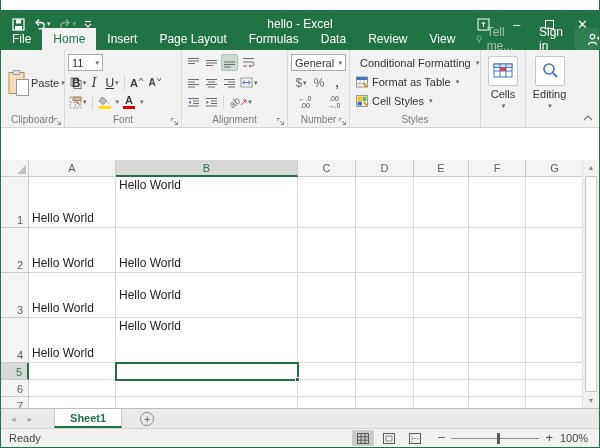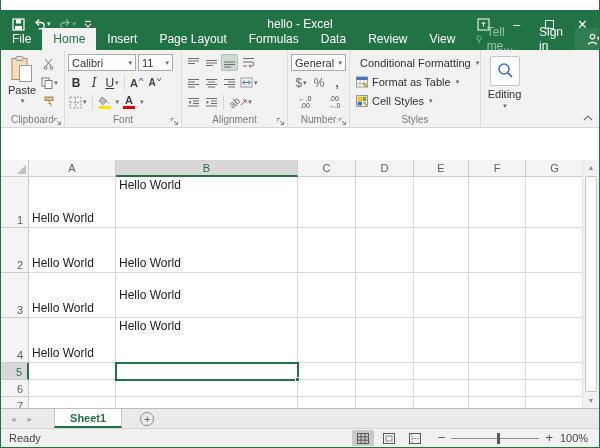--- a/index.html
+++ b/index.html
@@ -39,21 +39,21 @@
   .launcher{position:absolute;right:2px;bottom:2px;width:9px;height:9px}
   .rrow{display:flex;align-items:center;height:20px;gap:2px}
   .sb{display:flex;align-items:center;justify-content:center;min-width:16px;height:17px;padding:0 1px;border-radius:2px}
   .sb.toggled{background:#ccdcd2;border:1px solid #a9c5b4}
   .car{font-size:7px;color:#666;margin-left:1px}
   .combo{background:#fff;border:1px solid #ababab;height:17px;display:flex;align-items:center;font-size:11px;padding:0 3px;color:#333;justify-content:space-between}
   .vsep{width:1px;height:15px;background:#d6d6d6;margin:0 2px}
   .bigbtn{display:flex;flex-direction:column;align-items:center;justify-content:flex-start;padding:3px 5px 0 5px;gap:2px}
   .bigbtn .blabel{font-size:11px;color:#333}
   .paste-wrap{display:flex}
-  .paste-btn{display:flex;flex-direction:column;align-items:center;padding:3px 4px 0 4px;gap:1px}
+  .paste-btn{display:flex;align-items:center;padding:3px 4px 0 4px;gap:1px}
   .clip-col{display:flex;flex-direction:column;justify-content:flex-start;gap:2px;padding-top:2px}
   .iconbtn-lab{border:1px solid #c6c6c6;background:#fff;width:30px;height:30px;display:flex;align-items:center;justify-content:center;border-radius:2px}
   .stylerow{display:flex;align-items:center;gap:4px;height:19px;padding:0 3px;font-size:11px;color:#333;white-space:nowrap}
   .glyph{color:var(--icon-gray);font-size:11px}
   .letterA{font-weight:bold;color:#3f3f3f;font-size:11px;line-height:10px}
   .colorbar{width:12px;height:3px;margin-top:1px}
   .tinytxt{font-size:7px;color:#4a4a4a;line-height:7px;text-align:center}
   .collapse-chevron{position:absolute;right:6px;bottom:4px}
 
   
@@ -225,24 +225,20 @@
       <span class="launcher">
         <svg width="9" height="9" viewBox="0 0 9 9">
             <path d="M1.5 1.5 H4 M1.5 1.5 V4" fill="none" stroke="#8a8a8a"></path>
             <path d="M4 4 L7.5 7.5 M7.5 4.5 V7.5 H4.5" fill="none" stroke="#8a8a8a"></path>
           </svg>
       </span>
     </div>
 
     <div class="rgroup" style="width:117px">
       <div class="rrow">
-        <span class="combo" style="width:68px">
-            <span>Calibri</span>
-            <span class="car">▾</span>
-          </span>
         <span class="combo" style="width:35px">
             <span>11</span>
             <span class="car">▾</span>
           </span>
       </div>
       <div class="rrow">
         <span class="sb">
             <b style="font-size:12px">B</b>
           </span>
         <span class="sb">
@@ -441,20 +437,35 @@
             <rect x="6.5" y="1.5" width="4" height="4.5" fill="#70ad47"></rect>
             <rect x="1.5" y="6.5" width="4.5" height="4" fill="#4472c4"></rect>
             <path d="M7.5 7 l3.5 3.5" stroke="#c9a227" stroke-width="2"></path>
           </svg>
         <span>Cell Styles</span>
         <span class="car">▾</span>
       </div>
       <div class="rg-label"><span>Styles</span></div>
     </div>
 
+    <div class="rgroup" style="width:45px">
+      <div class="bigbtn">
+        <span class="iconbtn-lab">
+          <svg width="20" height="17" viewBox="0 0 20 17">
+              <rect x="1" y="1" width="18" height="13" fill="#fff" stroke="#4472c4"></rect>
+              <rect x="1" y="1" width="18" height="3.5" fill="#dce6f1" stroke="#4472c4"></rect>
+              <path d="M7 1 V14 M13 1 V14 M1 8 H19" stroke="#4472c4"></path>
+              <rect x="7" y="4.5" width="6" height="3.5" fill="#c0504d"></rect>
+            </svg>
+        </span>
+        <span class="blabel">Cells</span>
+        <span class="car">▾</span>
+      </div>
+      <div class="rg-label"></div>
+    </div>
 
     <div class="rgroup" style="width:47px;border-right:none">
       <div class="bigbtn">
         <span class="iconbtn-lab">
           <svg width="18" height="18" viewBox="0 0 18 18">
               <circle cx="8" cy="7" r="5" fill="none" stroke="#4472c4" stroke-width="1.6"></circle>
               <path d="M11.8 10.8 L16 15" stroke="#4472c4" stroke-width="1.8"></path>
             </svg>
         </span>
         <span class="blabel">Editing</span>

